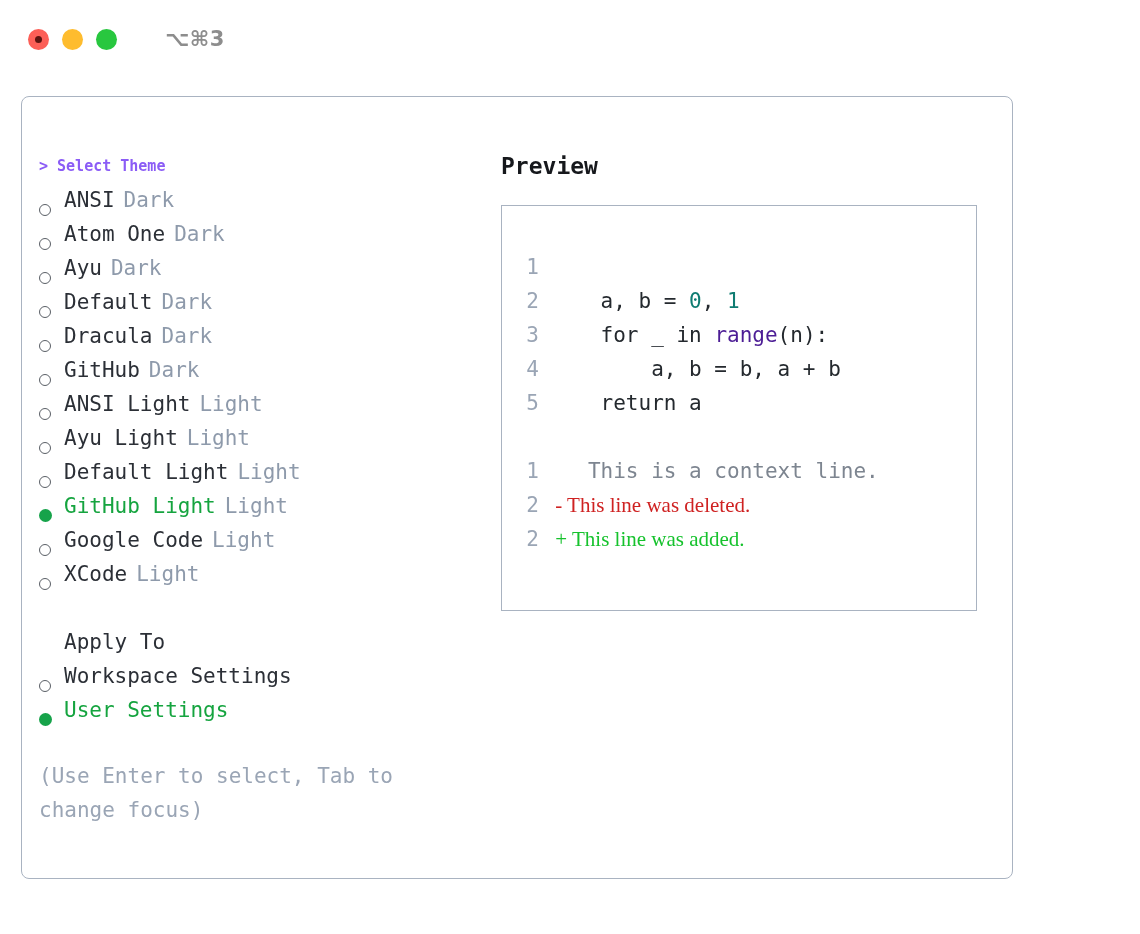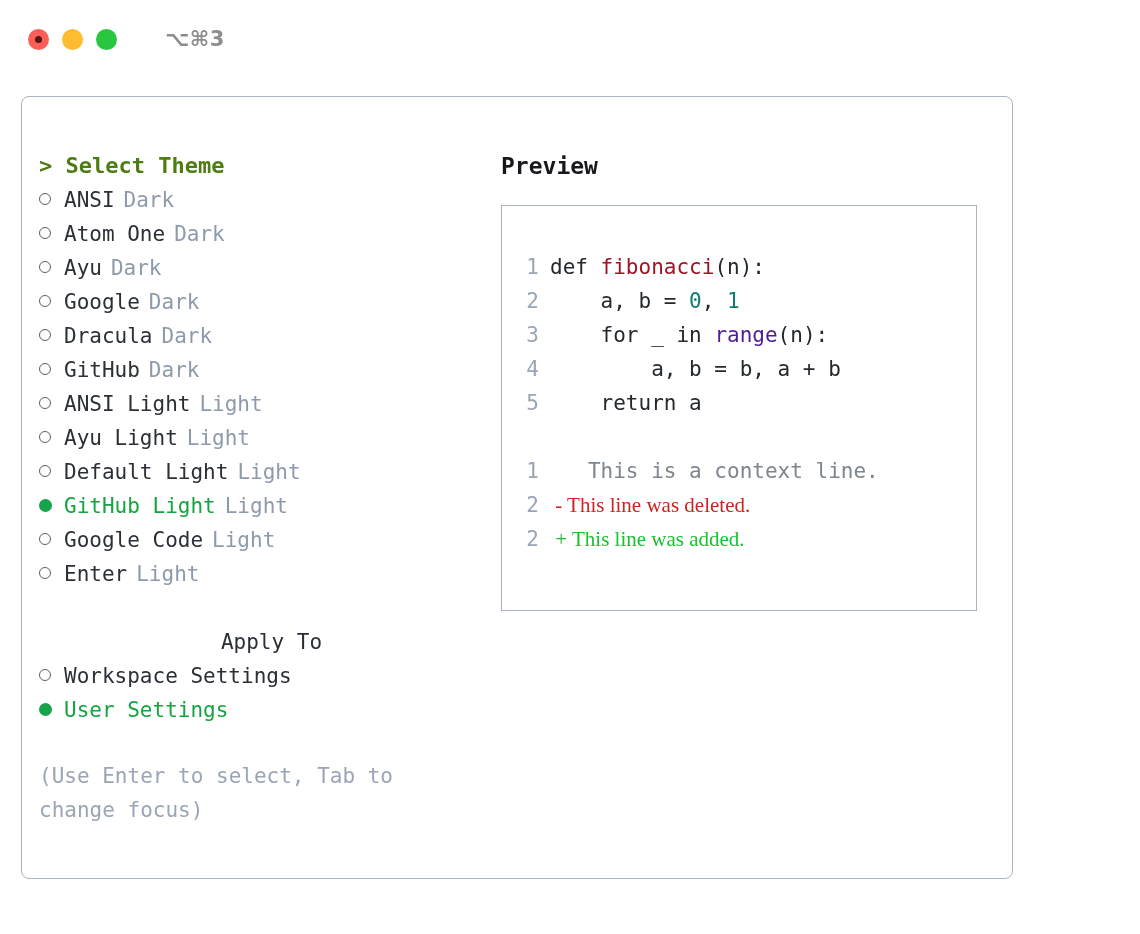--- a/index.html
+++ b/index.html
@@ -97,32 +97,32 @@
     width: 440px;
   }
   .right-col {
     position: absolute;
     left: 479px;
     top: 52px;
     width: 490px;
   }
 
   .section-head {
-    font-size: 22px;
+    font-size: 15px;
     font-weight: 700;
-    color: #4d7c0f;
+    color: #8b5cf6;
     line-height: 34px;
     white-space: pre;
   }
 
   .theme-list { margin-top: 0; }
 
   .opt-row {
     display: flex;
-    align-items: center;
+    align-items: flex-end;
     line-height: 34px;
     height: 34px;
     font-size: 21px;
     white-space: pre;
   }
   .marker {
     width: 25px;
     flex: 0 0 25px;
     display: inline-flex;
     align-items: center;
@@ -160,21 +160,20 @@
 
   .gap-block { height: 34px; }
 
   .apply-head {
     font-size: 21px;
     color: #2b2f36;
     line-height: 34px;
     height: 34px;
     padding-left: 25px;
     white-space: pre;
-    text-align: center;
   }
 
   .hint {
     margin-top: 32px;
     font-size: 21px;
     color: #9aa5b5;
     line-height: 34px;
     width: 400px;
     white-space: pre-wrap;
     word-break: normal;
@@ -246,48 +245,48 @@
 
   <div class="panel">
     <div class="columns">
 
       <div class="left-col">
         <div class="section-head">&gt; Select Theme</div>
         <div class="theme-list" id="theme-list">
             <div class="opt-row"><span class="marker"><span class="dot-outline"></span></span><span class="opt-label">ANSI</span><span class="opt-variant">Dark</span></div>
             <div class="opt-row"><span class="marker"><span class="dot-outline"></span></span><span class="opt-label">Atom One</span><span class="opt-variant">Dark</span></div>
             <div class="opt-row"><span class="marker"><span class="dot-outline"></span></span><span class="opt-label">Ayu</span><span class="opt-variant">Dark</span></div>
-            <div class="opt-row"><span class="marker"><span class="dot-outline"></span></span><span class="opt-label">Google</span><span class="opt-variant">Dark</span></div>
+            <div class="opt-row"><span class="marker"><span class="dot-outline"></span></span><span class="opt-label">Default</span><span class="opt-variant">Dark</span></div>
             <div class="opt-row"><span class="marker"><span class="dot-outline"></span></span><span class="opt-label">Dracula</span><span class="opt-variant">Dark</span></div>
             <div class="opt-row"><span class="marker"><span class="dot-outline"></span></span><span class="opt-label">GitHub</span><span class="opt-variant">Dark</span></div>
             <div class="opt-row"><span class="marker"><span class="dot-outline"></span></span><span class="opt-label">ANSI Light</span><span class="opt-variant">Light</span></div>
             <div class="opt-row"><span class="marker"><span class="dot-outline"></span></span><span class="opt-label">Ayu Light</span><span class="opt-variant">Light</span></div>
             <div class="opt-row"><span class="marker"><span class="dot-outline"></span></span><span class="opt-label">Default Light</span><span class="opt-variant">Light</span></div>
             <div class="opt-row selected"><span class="marker"><span class="dot-filled"></span></span><span class="opt-label">GitHub Light</span><span class="opt-variant">Light</span></div>
             <div class="opt-row"><span class="marker"><span class="dot-outline"></span></span><span class="opt-label">Google Code</span><span class="opt-variant">Light</span></div>
-            <div class="opt-row"><span class="marker"><span class="dot-outline"></span></span><span class="opt-label">Enter</span><span class="opt-variant">Light</span></div>
+            <div class="opt-row"><span class="marker"><span class="dot-outline"></span></span><span class="opt-label">XCode</span><span class="opt-variant">Light</span></div>
           </div>
 
         <div class="gap-block"></div>
 
         <div class="apply-head">Apply To</div>
         <div id="apply-list">
             <div class="opt-row"><span class="marker"><span class="dot-outline"></span></span><span class="opt-label">Workspace Settings</span></div>
             <div class="opt-row selected"><span class="marker"><span class="dot-filled"></span></span><span class="opt-label">User Settings</span></div>
           </div>
 
         <div class="hint">(Use Enter to select, Tab to change focus)</div>
       </div>
 
       <div class="right-col">
         <div class="preview-head">Preview</div>
         <div class="code-box">
           <div class="code-inner">
             <div id="code-lines">
-                <div class="code-line"><span class="ln">1</span><span class="code-text"><span class="tok-plain">def </span><span class="tok-fn">fibonacci</span><span class="tok-plain">(n):</span></span></div>
+                <div class="code-line"><span class="ln">1</span></div>
                 <div class="code-line"><span class="ln">2</span><span class="code-text"><span class="tok-plain">    a, b = </span><span class="tok-num">0</span><span class="tok-plain">, </span><span class="tok-num">1</span></span></div>
                 <div class="code-line"><span class="ln">3</span><span class="code-text"><span class="tok-plain">    for _ in </span><span class="tok-call">range</span><span class="tok-plain">(n):</span></span></div>
                 <div class="code-line"><span class="ln">4</span><span class="code-text"><span class="tok-plain">        a, b = b, a + b</span></span></div>
                 <div class="code-line"><span class="ln">5</span><span class="code-text"><span class="tok-plain">    return a</span></span></div>
               </div>
             <div class="blank-line"></div>
             <div id="diff-lines">
                 <div class="code-line"><span class="ln">1</span><span class="code-text tok-ctx">   This is a context line.</span></div>
                 <div class="code-line"><span class="ln">2</span><span class="code-text tok-del"> - This line was deleted.</span></div>
                 <div class="code-line"><span class="ln">2</span><span class="code-text tok-add"> + This line was added.</span></div>

